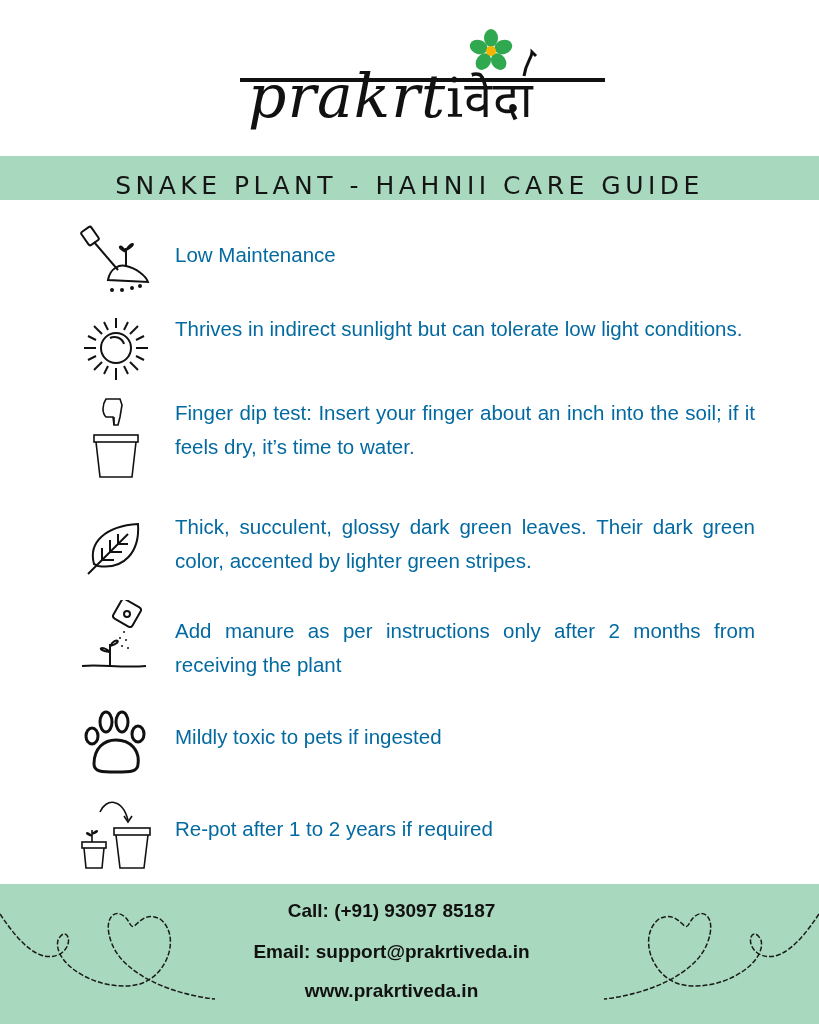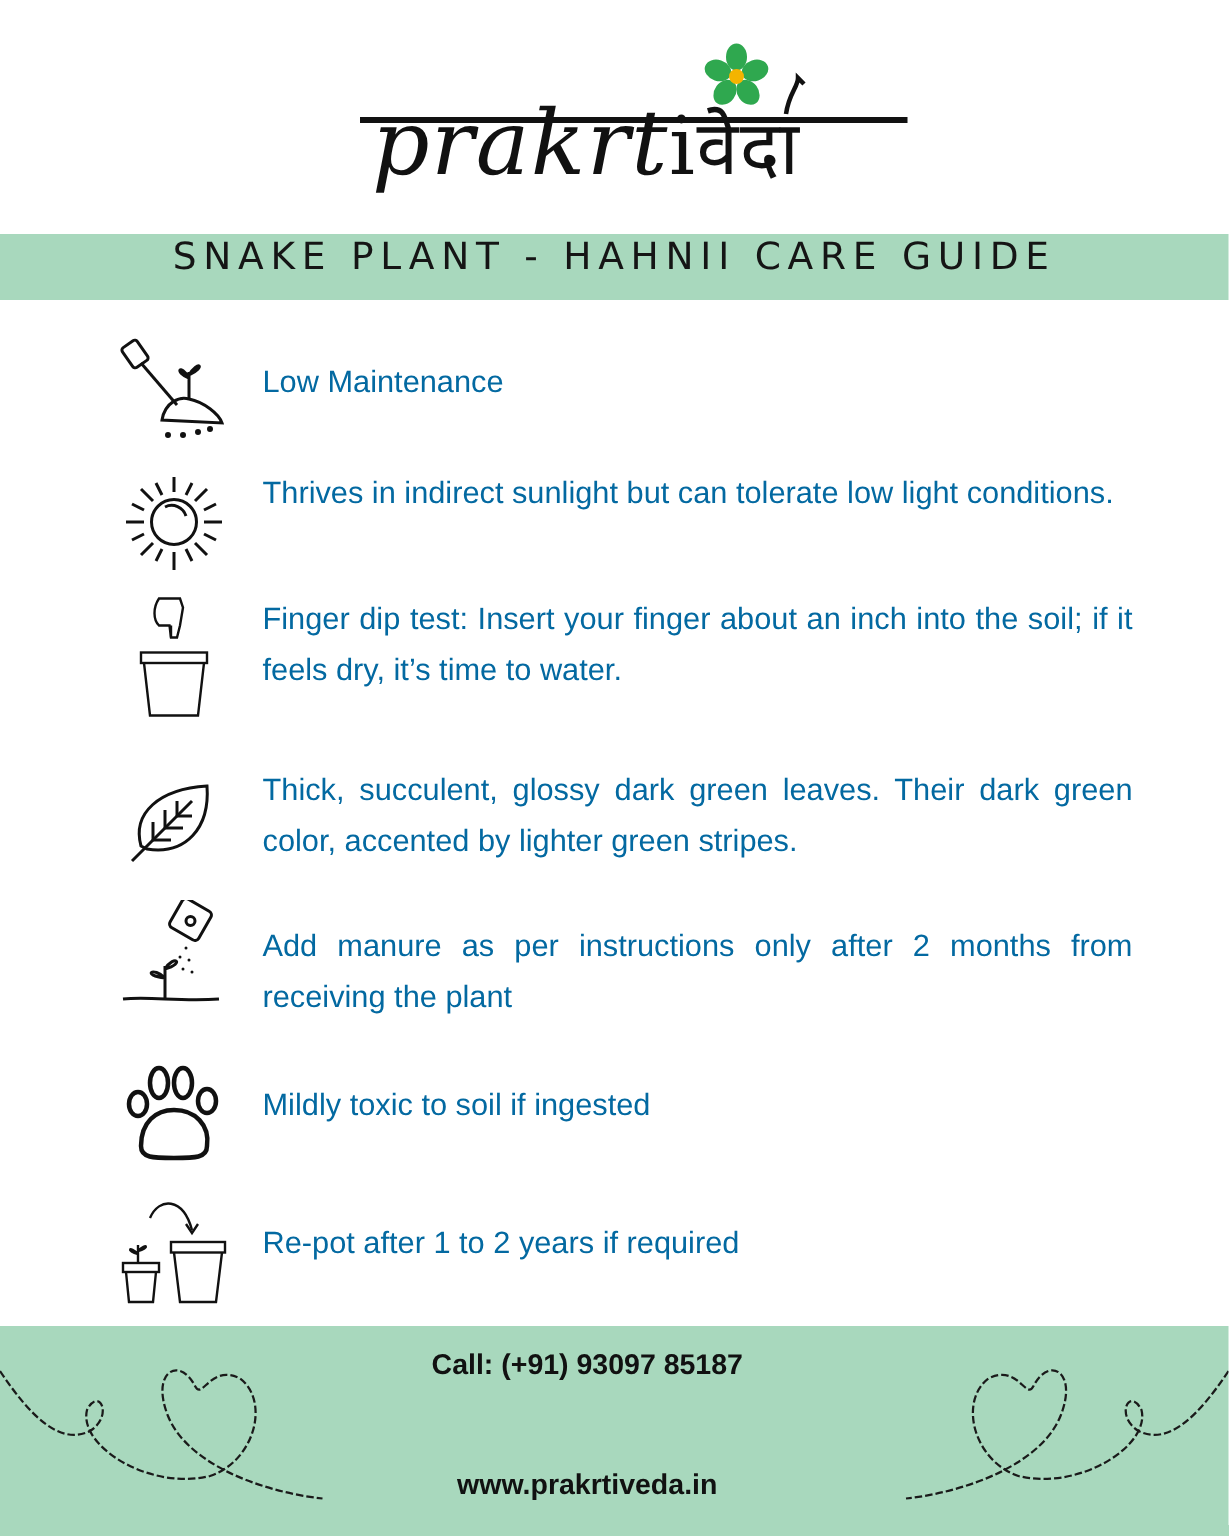--- a/index.html
+++ b/index.html
@@ -9,21 +9,21 @@
   }
   .logo { position: absolute; left: 240px; top: 28px; width: 370px; height: 115px; }
   .logo-text {
     position: absolute; left: 8px; top: 38px; font-family: "DejaVu Serif", serif;
     font-size: 60px; font-style: italic; letter-spacing: 1px; color: #111; line-height: 1;
   }
   .logo-bar { position: absolute; left: 0; top: 50px; width: 365px; height: 4px; background: #111; }
   .flower { position: absolute; left: 228px; top: 0; }
   .banner {
     position: absolute; left: 0; top: 156px; width: 819px; height: 44px; background: #a8d8bd;
-    display: flex; align-items: flex-start; justify-content: center;
+    display: flex; align-items: flex-end; justify-content: center;
   }
   .banner-title {
     font-family: "DejaVu Sans", sans-serif; font-size: 25px; letter-spacing: 4.5px;
     color: #151515; font-weight: normal;
   }
   .item { position: absolute; left: 0; width: 819px; }
   .icon { position: absolute; left: 80px; width: 72px; height: 72px; }
   .item-text {
     position: absolute; left: 175px; width: 580px; font-size: 20.5px; line-height: 34px;
     text-align: justify; color: #0369a1;
@@ -146,21 +146,21 @@
 </div>
 
 <div class="item" style="top:708px">
   <svg class="icon" style="top:0" viewBox="0 0 72 72" fill="none" stroke="#111" stroke-width="3">
     <ellipse cx="12" cy="28" rx="6" ry="8"></ellipse>
     <ellipse cx="26" cy="14" rx="6" ry="10"></ellipse>
     <ellipse cx="42" cy="14" rx="6" ry="10"></ellipse>
     <ellipse cx="58" cy="26" rx="6" ry="8"></ellipse>
     <path d="M14 56 C 14 40, 24 32, 36 32 C 50 32, 60 42, 58 56 C 58 64, 50 64, 36 64 C 22 64, 14 64, 14 56 Z"></path>
   </svg>
-  <div class="item-text" style="top:12px">Mildly toxic to soil if ingested</div>
+  <div class="item-text" style="top:12px">Mildly toxic to pets if ingested</div>
 </div>
 
 <div class="item" style="top:798px">
   <svg class="icon" style="top:0" viewBox="0 0 72 72" fill="none" stroke="#111" stroke-width="1.6">
     <path d="M20 14 C 26 0, 42 0, 48 22"></path>
       <path d="M44 18 L 48 24 L 52 18"></path>
     <path d="M12 44 L 12 32 M12 38 C 6 32, 4 36, 12 38 M12 36 C 18 30, 20 34, 12 36"></path>
     <rect x="2" y="44" width="24" height="6"></rect>
       <path d="M4 50 L 6 70 L 22 70 L 24 50"></path>
     <rect x="34" y="30" width="36" height="7"></rect>
@@ -168,14 +168,15 @@
   </svg>
   <div class="item-text" style="top:14px">Re-pot after 1 to 2 years if required</div>
 </div>
 
 <div class="footer">
   <svg class="footer-lines" width="819" height="140" viewBox="0 0 819 140" fill="none" stroke="#1a1a1a" stroke-width="1.5" stroke-dasharray="5 2">
     <path d="M0 30 C 20 60, 40 80, 60 70 C 76 60, 66 40, 58 56 C 52 80, 100 110, 140 100 C 170 90, 180 50, 160 35 C 140 25, 135 50, 130 40 C 120 20, 100 30, 112 60 C 124 90, 170 110, 215 115"></path>
     <path d="M819 30 C 799 60, 779 80, 759 70 C 743 60, 753 40, 761 56 C 767 80, 719 110, 679 100 C 649 90, 639 50, 659 35 C 679 25, 684 50, 689 40 C 699 20, 719 30, 707 60 C 695 90, 649 110, 604 115"></path>
   </svg>
   <div class="contact" style="top:16px">Call: (+91) 93097 85187</div>
+  <div class="contact" style="top:57px">Email: support@prakrtiveda.in</div>
   <div class="contact" style="top:96px">www.prakrtiveda.in</div>
 </div>
 
 </body></html>

